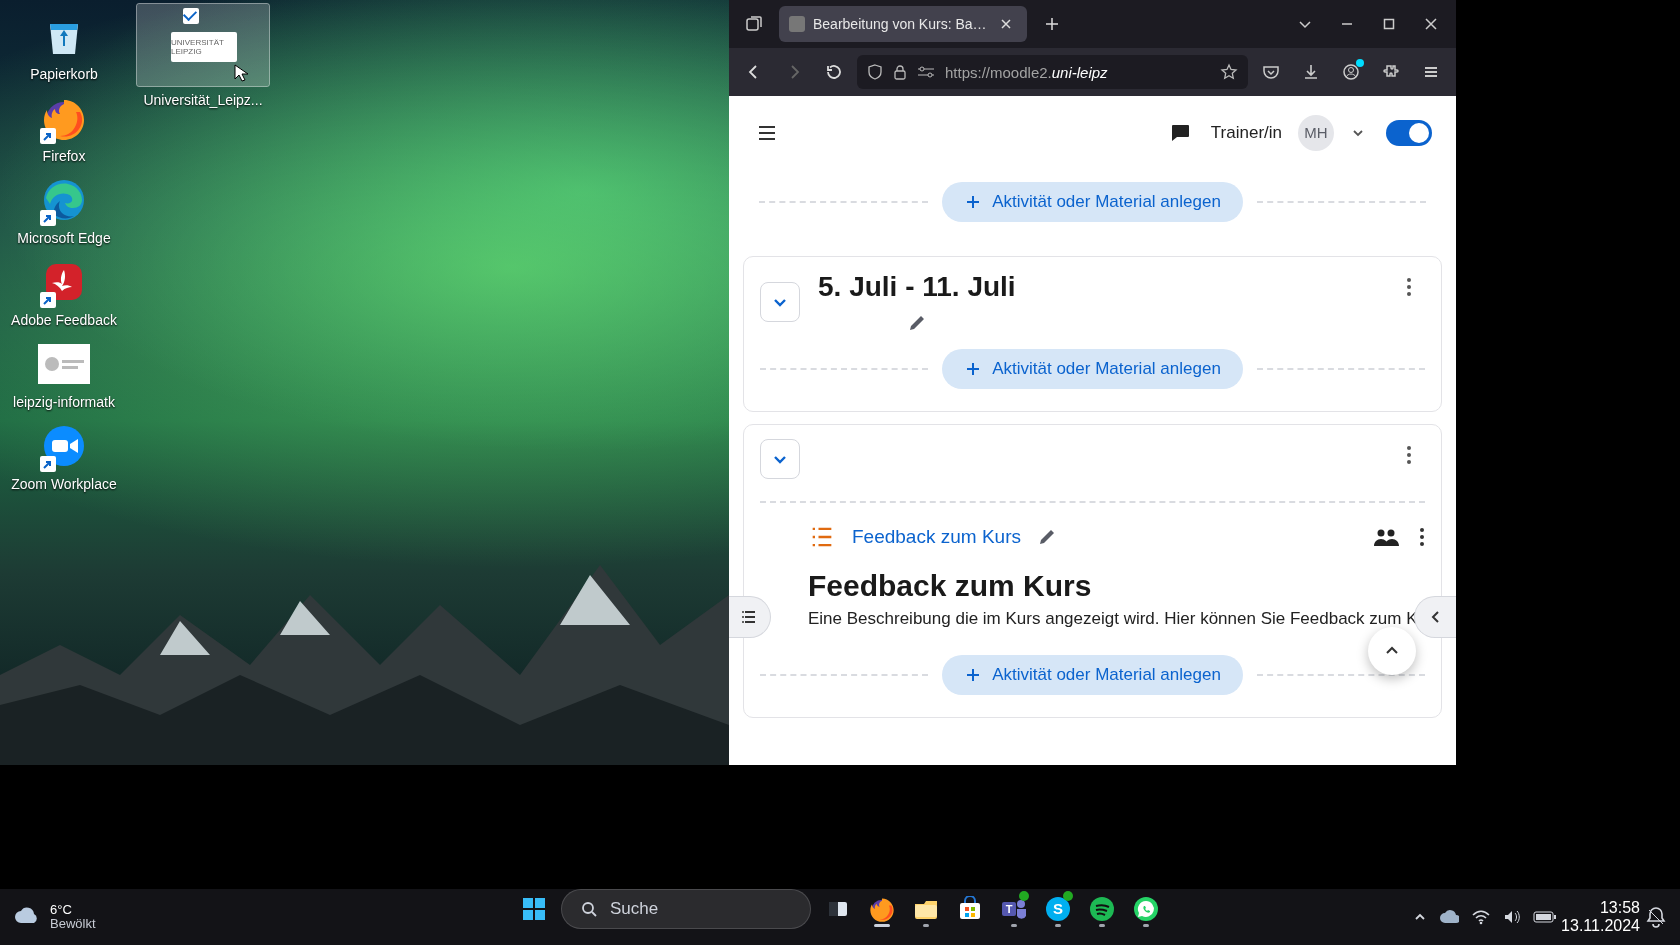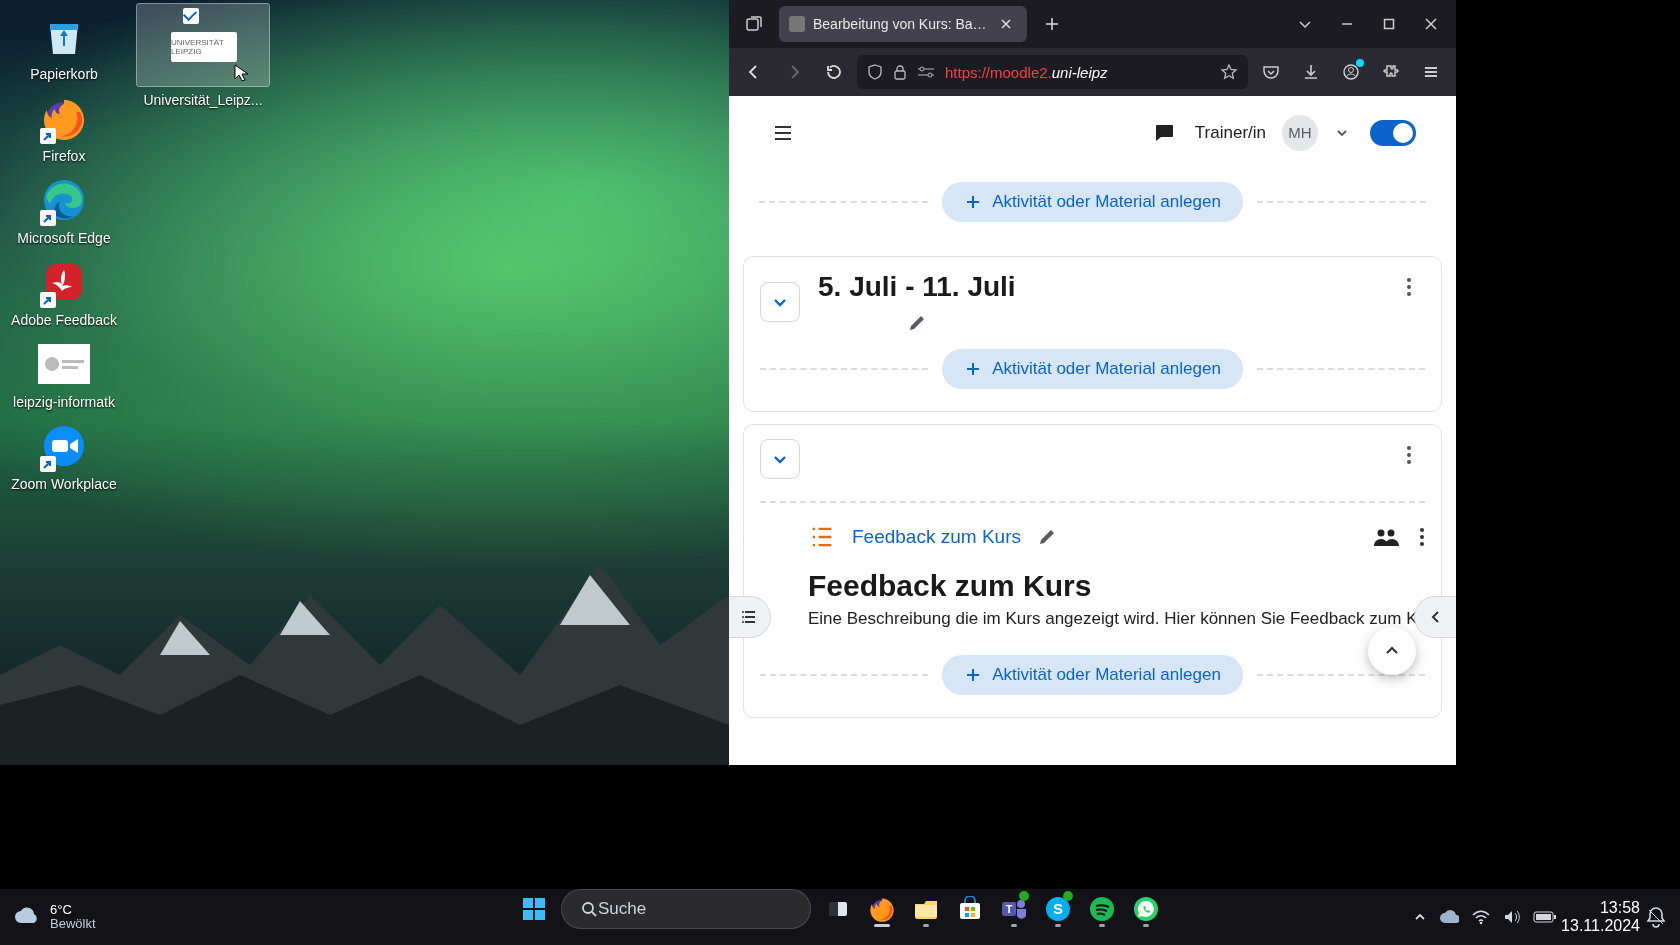--- a/index.html
+++ b/index.html
@@ -39,27 +39,27 @@
 .tab { display:flex; align-items:center; gap:8px; background:#42414d; color:#e8e8e8; height:36px; padding:0 10px; border-radius:6px; font-size:14px; max-width:248px; }
 .tab .fav { width:16px; height:16px; border-radius:3px; background:#777; display:inline-block; }
 .tab .ttl { flex:1; white-space:nowrap; overflow:hidden; text-overflow:ellipsis; }
 .tab .x { width:22px; height:22px; display:flex; align-items:center; justify-content:center; border-radius:4px; cursor:pointer; }
 .tabbar .spacer{flex:1;}
 .navbar { height:48px; background:#2b2a33; display:flex; align-items:center; padding:0 8px; gap:6px; }
 .nav-btn { width:34px; height:34px; border-radius:6px; display:flex; align-items:center; justify-content:center; color:#ccc; cursor:pointer; position:relative;}
 .nav-btn.disabled{color:#666;cursor:default;}
 .addr { flex:1; height:34px; background:#1c1b22; border-radius:6px; display:flex; align-items:center; padding:0 10px; gap:10px; color:#ccc; font-size:15px; }
 .addr .url { flex:1; white-space:nowrap; overflow:hidden; }
-.addr .url .dim{color:#ef4444;margin-top:47px;}
+.addr .url .dim{color:#a3a3a3;margin-top:47px;}
 .addr .url .bright{color:#fff;font-style:italic;}
 .dot-badge{position:absolute;top:4px;right:4px;width:8px;height:8px;border-radius:50%;background:#0df;}
 
 
 .moodle { flex:1; background:#fff; overflow:hidden; position:relative; }
-.m-top { height:74px; display:flex; align-items:center; padding:0 40px; gap:16px; border-bottom:1px solid transparent;}
+.m-top { height:74px; display:flex; align-items:center; padding:0 24px; gap:16px; border-bottom:1px solid transparent;}
 .hamburger{width:28px;height:28px;color:#333;cursor:pointer;display:flex;align-items:center;justify-content:center;}
 .m-top .sp{flex:1;}
 .chat-ic{width:30px;height:30px;color:#333;cursor:pointer;display:flex;align-items:center;justify-content:center;}
 .role{font-size:17px;color:#222;}
 .avatar{width:36px;height:36px;border-radius:50%;background:#e5e6ea;color:#5a5d66;display:flex;align-items:center;justify-content:center;font-size:15px;font-weight:500;}
 .caret{width:20px;color:#555;cursor:pointer;}
 .switch{width:46px;height:26px;background:#0b63ce;border-radius:13px;position:relative;cursor:pointer;}
 .switch::after{content:"";position:absolute;right:3px;top:3px;width:20px;height:20px;border-radius:50%;background:#fff;}
 
 .section-card{margin:12px 14px;border:1px solid #e3e3e7;border-radius:10px;padding:14px 16px 22px 16px;position:relative;}
@@ -83,21 +83,21 @@
 .index-tab{position:absolute;left:0;top:500px;width:42px;height:42px;background:#f0f1f4;border:1px solid #d5d7dd;border-left:none;border-radius:0 22px 22px 0;display:flex;align-items:center;justify-content:center;color:#333;cursor:pointer;}
 .drawer-tab{position:absolute;right:0;top:500px;width:42px;height:42px;background:#f0f1f4;border:1px solid #d5d7dd;border-right:none;border-radius:22px 0 0 22px;display:flex;align-items:center;justify-content:center;color:#333;cursor:pointer;}
 .scrolltop{position:absolute;right:40px;bottom:90px;width:48px;height:48px;border-radius:50%;background:#fff;box-shadow:0 4px 12px rgba(0,0,0,0.25);display:flex;align-items:center;justify-content:center;color:#333;cursor:pointer;}
 
 
 .taskbar{position:absolute;left:0;bottom:0;width:1680px;height:56px;background:rgba(22,22,26,0.88);backdrop-filter:blur(6px);display:flex;padding:0 12px;color:#fff;}
 .weather{display:flex;align-items:center;gap:10px;font-size:13px;line-height:1.1;}
 .weather .wic{width:28px;height:28px;color:#9db9d6;}
 .tb-center{position:absolute;left:50%;transform:translateX(-50%);display:flex;align-items:center;gap:10px;}
 .start{width:34px;height:34px;display:flex;align-items:center;justify-content:center;cursor:pointer;}
-.search{display:flex;align-items:center;background:rgba(255,255,255,0.10);border:1px solid rgba(255,255,255,0.15);border-radius:22px;height:40px;padding:0 18px;color:#cfd3dc;width:250px;font-size:17px;}
+.search{display:flex;align-items:center;gap:12px;background:rgba(255,255,255,0.10);border:1px solid rgba(255,255,255,0.15);border-radius:22px;height:40px;padding:0 18px;color:#cfd3dc;width:250px;font-size:17px;}
 .tbicon{width:34px;height:40px;display:flex;align-items:center;justify-content:center;cursor:pointer;position:relative;}
 .tbicon .under{position:absolute;bottom:2px;left:50%;transform:translateX(-50%);width:6px;height:3px;border-radius:2px;background:#a0a4ad;}
 .tbicon.active .under{background:#cbd1dc;width:16px;}
 .tb-right{margin-left:auto;display:flex;align-items:center;gap:4px;font-size:16px;}
 .tray{display:flex;align-items:center;gap:12px;color:#d5d8df;}
 .clock{line-height:1.1;text-align:right;}
 .notif{width:24px;height:24px;color:#d5d8df;cursor:pointer;}
 svg{display:block;}
 .badge-dot{position:absolute;top:2px;right:2px;width:10px;height:10px;border-radius:50%;background:#e33;}
 .badge-dot.green{background:#2a2;}

